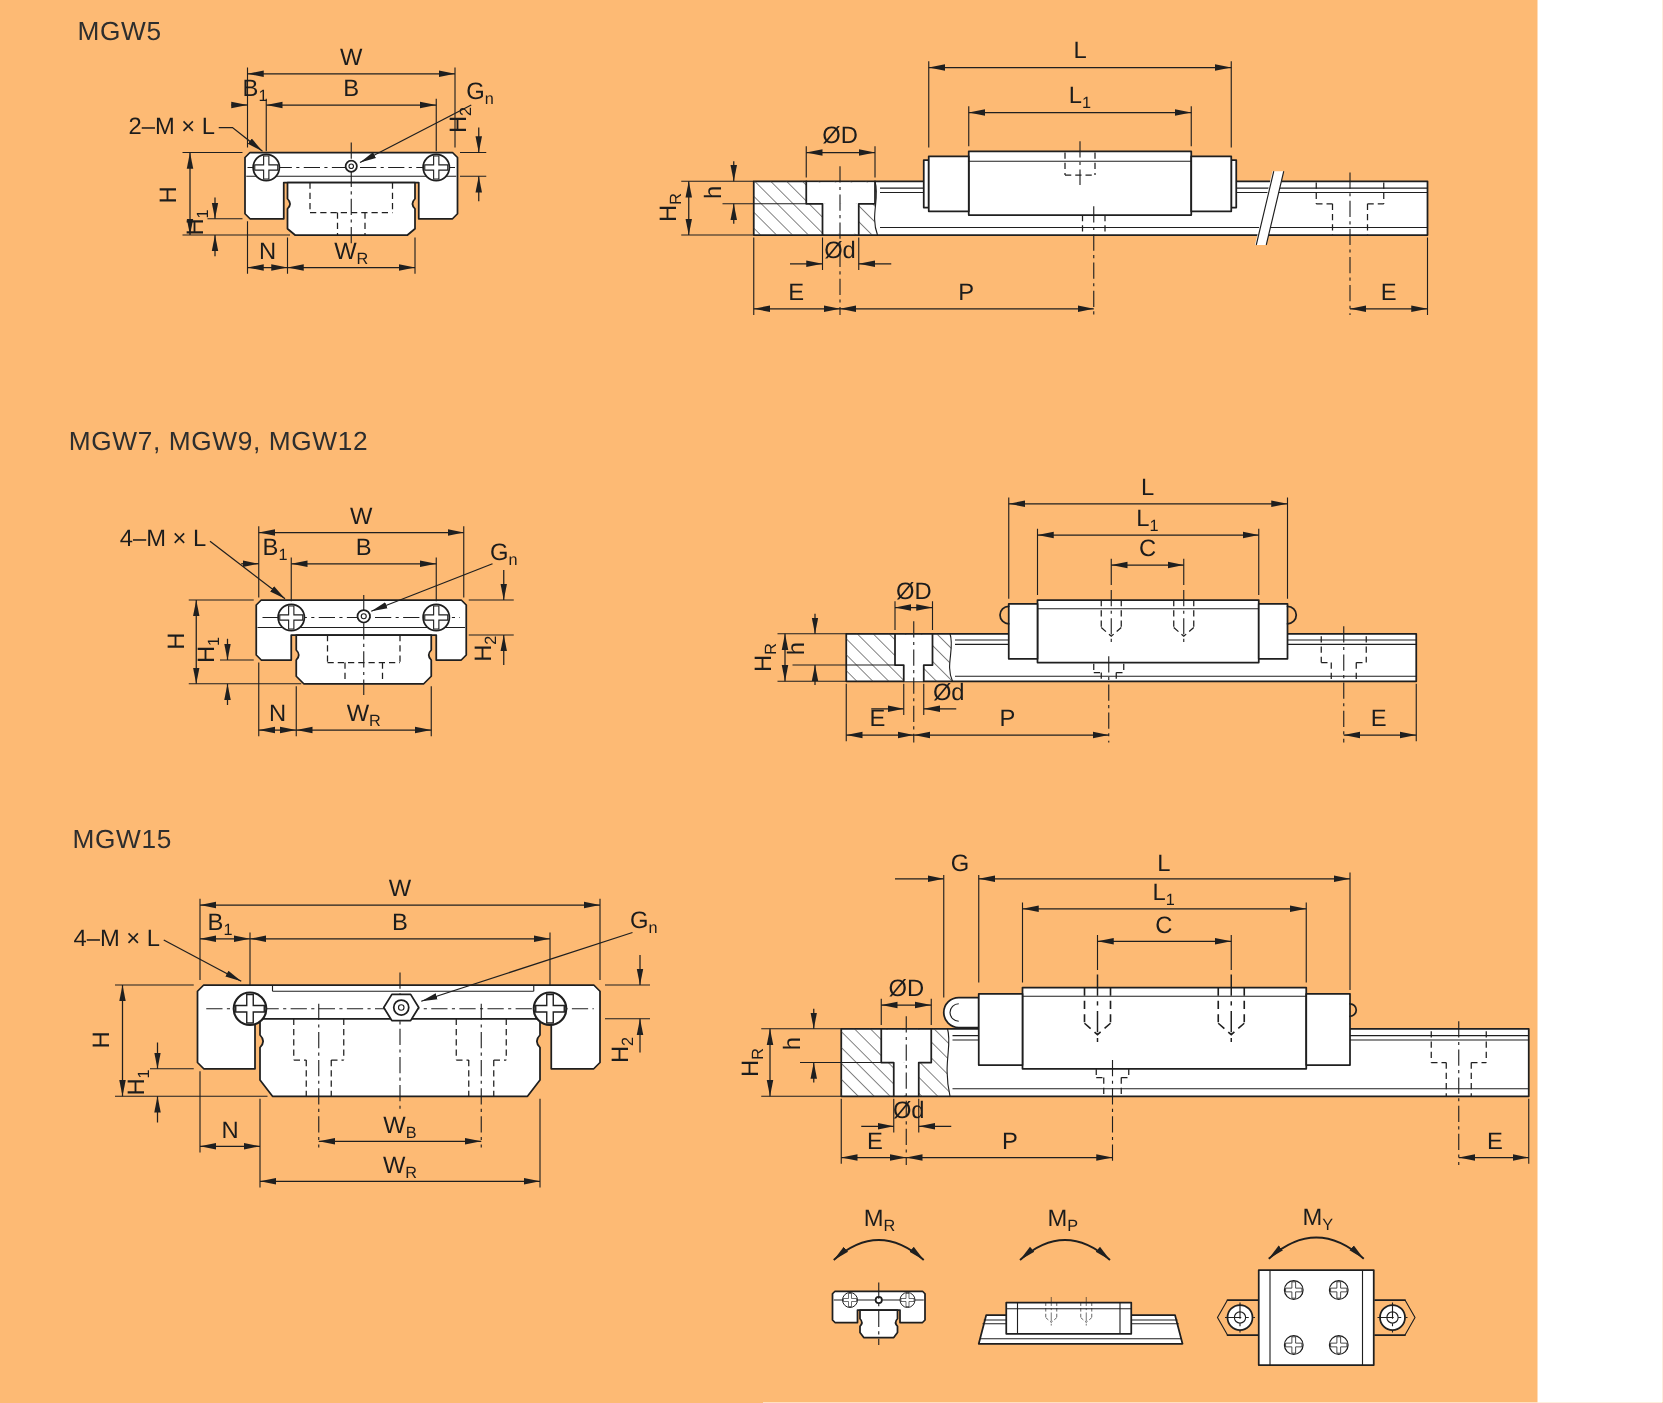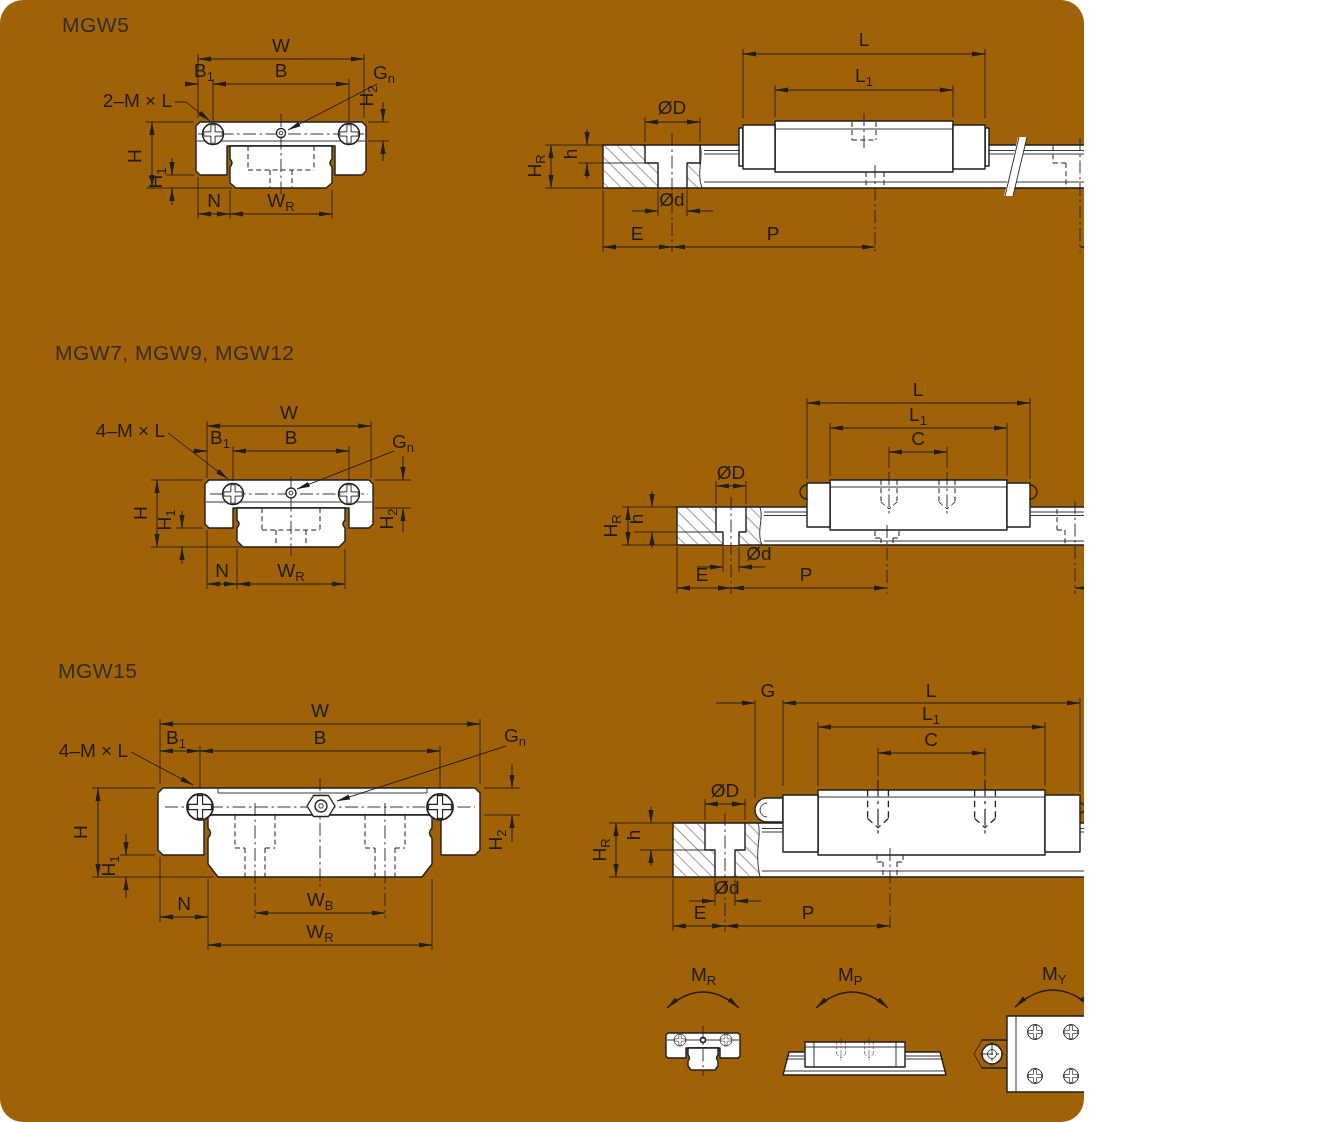--- a/index.html
+++ b/index.html
@@ -1,17 +1,17 @@
 <!DOCTYPE html>
 <html><head>
 <meta charset="utf-8">
 <style>
   html,body{margin:0;padding:0;background:#ffffff;}
-  .stage{position:relative;width:1084px;height:1122px;background:#a16207;overflow:hidden;
-         font-family:"Liberation Sans",sans-serif;border-radius:23px;}
+  .stage{position:relative;width:1230px;height:1122px;background:#fdba74;overflow:hidden;
+         font-family:"Liberation Sans",sans-serif;}
   svg{display:block;}
   text{font-family:"Liberation Sans",sans-serif;font-size:19px;fill:#1c1c1c;}
   .title{font-size:21px;fill:#2e2e2e;letter-spacing:.5px;}
   .sub{font-size:13px;}
   .ol {fill:none;stroke:#1f1f1f;stroke-width:1.4;stroke-linejoin:round;stroke-linecap:round;}
   .olw{fill:#ffffff;stroke:#1f1f1f;stroke-width:1.4;stroke-linejoin:round;}
   .tl {fill:none;stroke:#1f1f1f;stroke-width:0.9;}
   .dim{fill:none;stroke:#1f1f1f;stroke-width:1;}
   .ext{fill:none;stroke:#1f1f1f;stroke-width:0.9;}
   .hid{fill:none;stroke:#1f1f1f;stroke-width:1;stroke-dasharray:5 3.2;}

